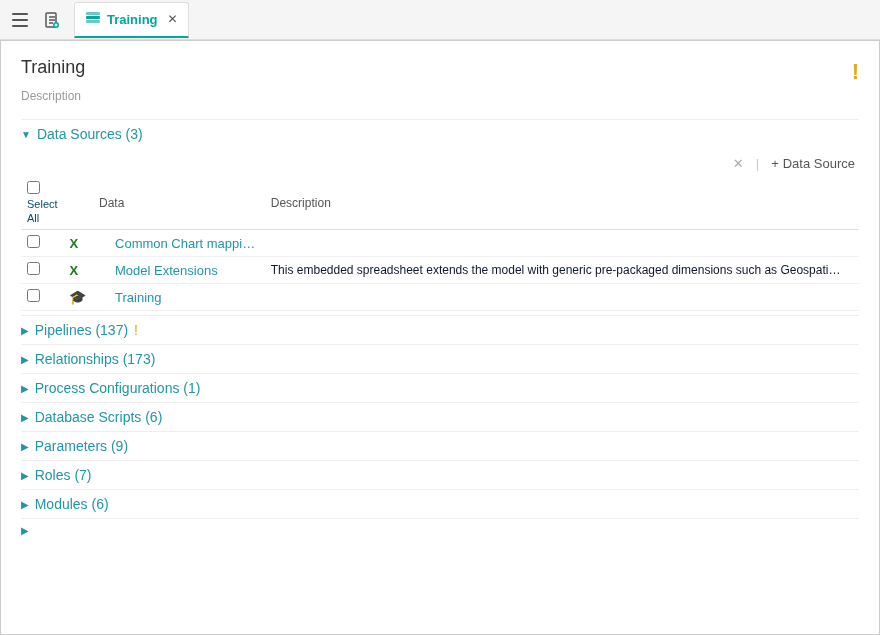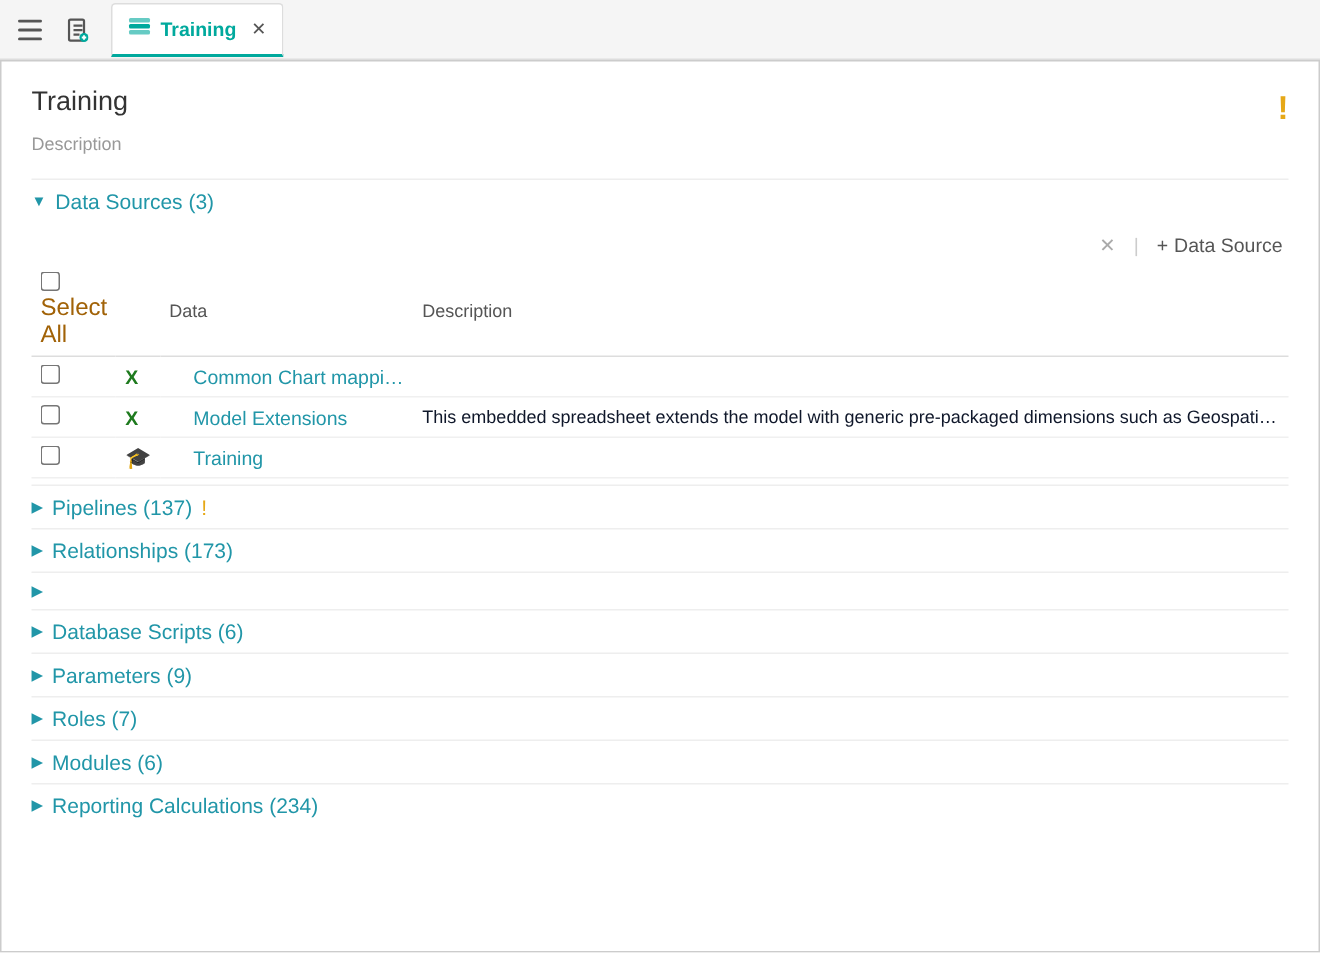--- a/index.html
+++ b/index.html
@@ -218,22 +218,22 @@
       font-size: 12px;
     }
 
     input[type="checkbox"] {
       cursor: pointer;
       width: 13px;
       height: 13px;
     }
 
     .select-all-label {
-      color: #a16207;
-      font-size: 16px;
+      color: #0c4a6e;
+      font-size: 11px;
       cursor: pointer;
     }
 
     
     .other-sections {
       margin-top: 4px;
     }
   </style>
 </head>
 <body>
@@ -336,20 +336,21 @@
       <span>Pipelines (137)</span>
       <span class="section-badge">!</span>
     </div>
       <div class="section-header">
       <span class="chevron">▶</span>
       <span>Relationships (173)</span>
 
     </div>
       <div class="section-header">
       <span class="chevron">▶</span>
+      <span>Process Configurations (1)</span>
 
     </div>
       <div class="section-header">
       <span class="chevron">▶</span>
       <span>Database Scripts (6)</span>
 
     </div>
       <div class="section-header">
       <span class="chevron">▶</span>
       <span>Parameters (9)</span>
@@ -360,18 +361,17 @@
       <span>Roles (7)</span>
 
     </div>
       <div class="section-header">
       <span class="chevron">▶</span>
       <span>Modules (6)</span>
 
     </div>
       <div class="section-header">
       <span class="chevron">▶</span>
-      <span>Reporting Calculations (234)</span>
 
     </div>
     </div>
 
 </div>
 
 </body></html>

